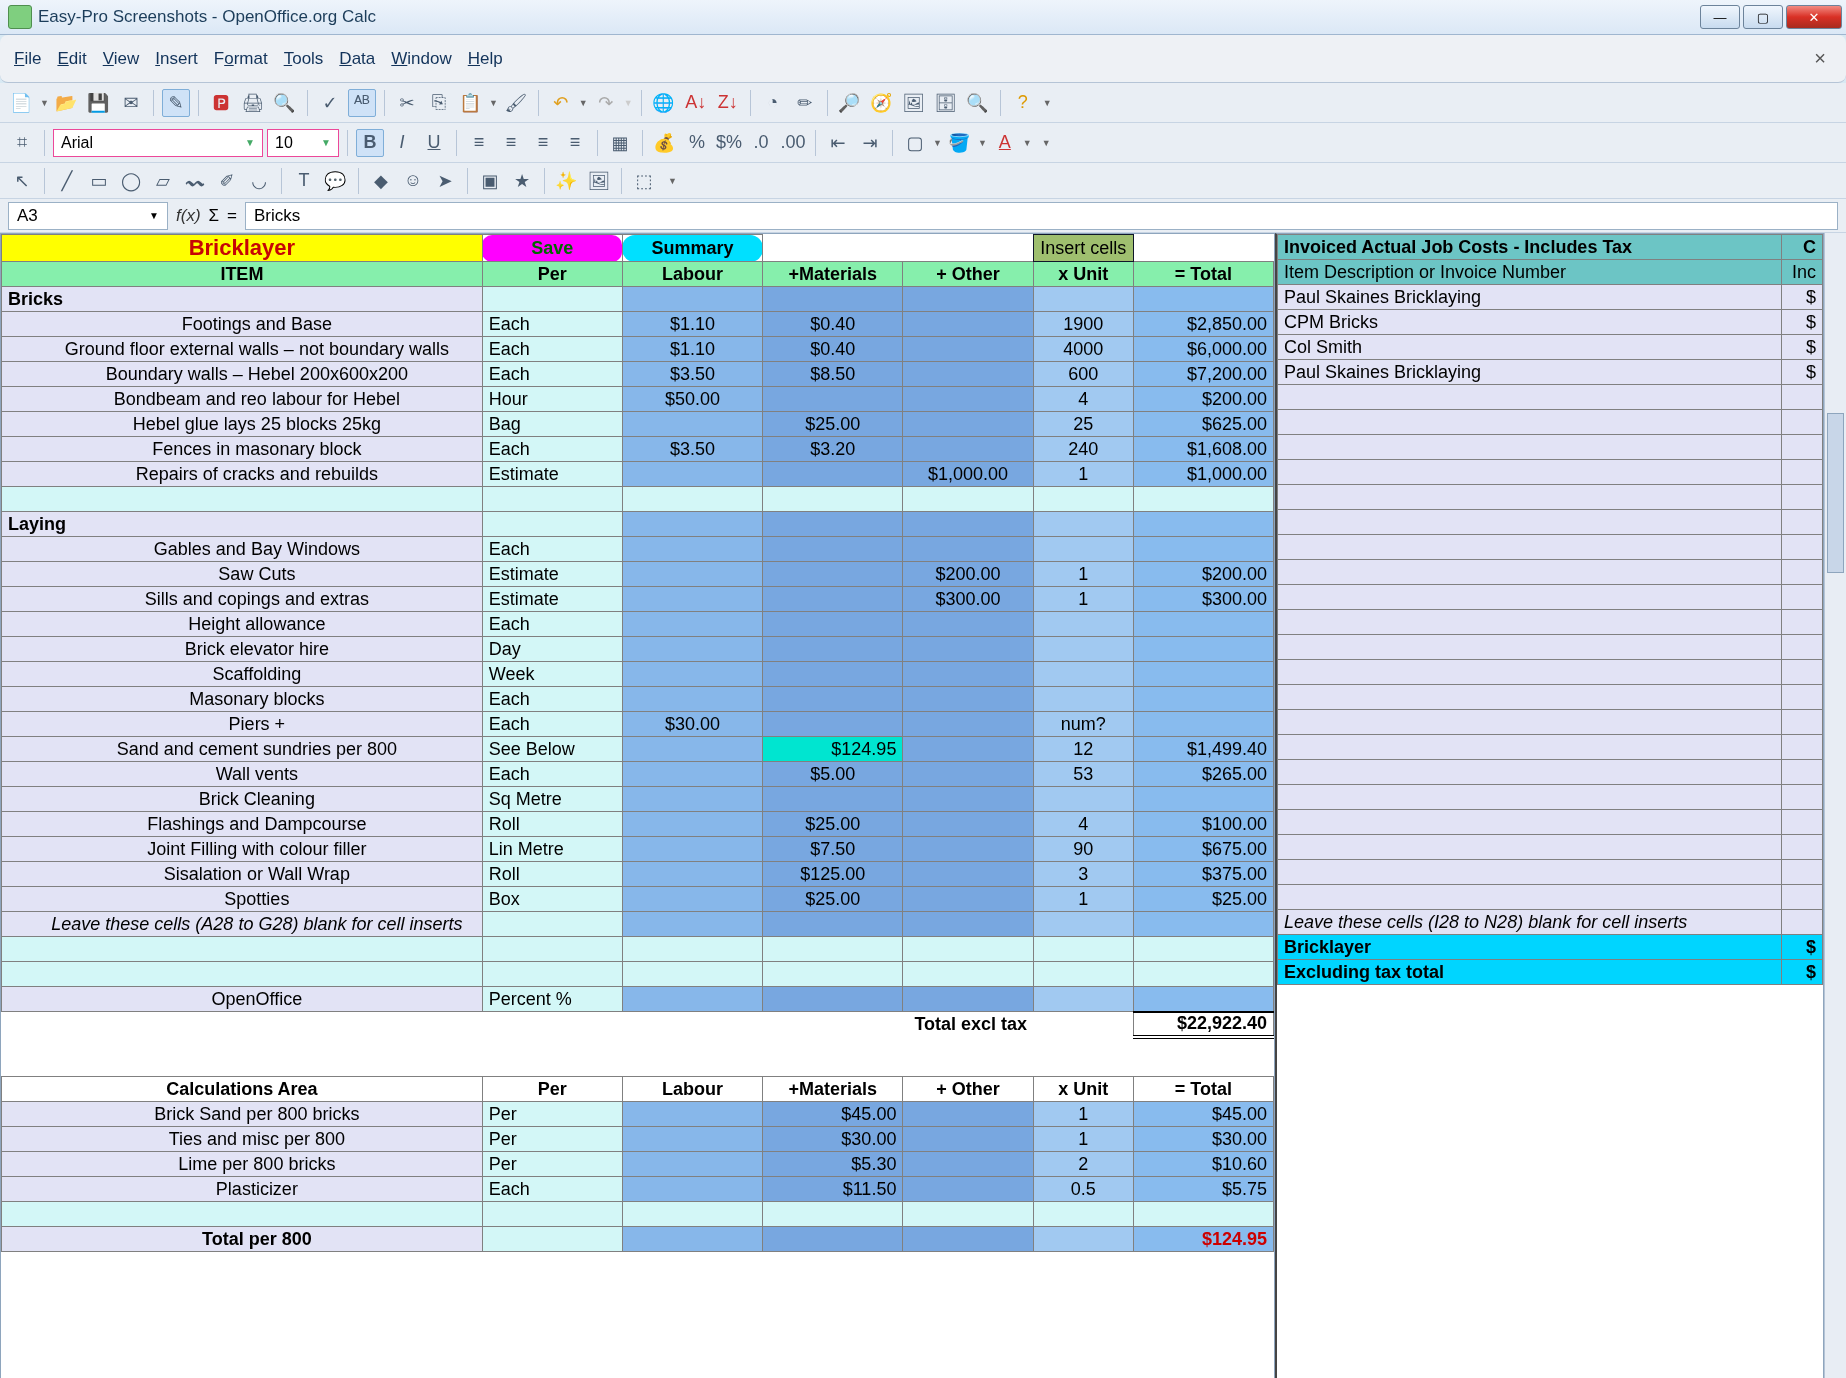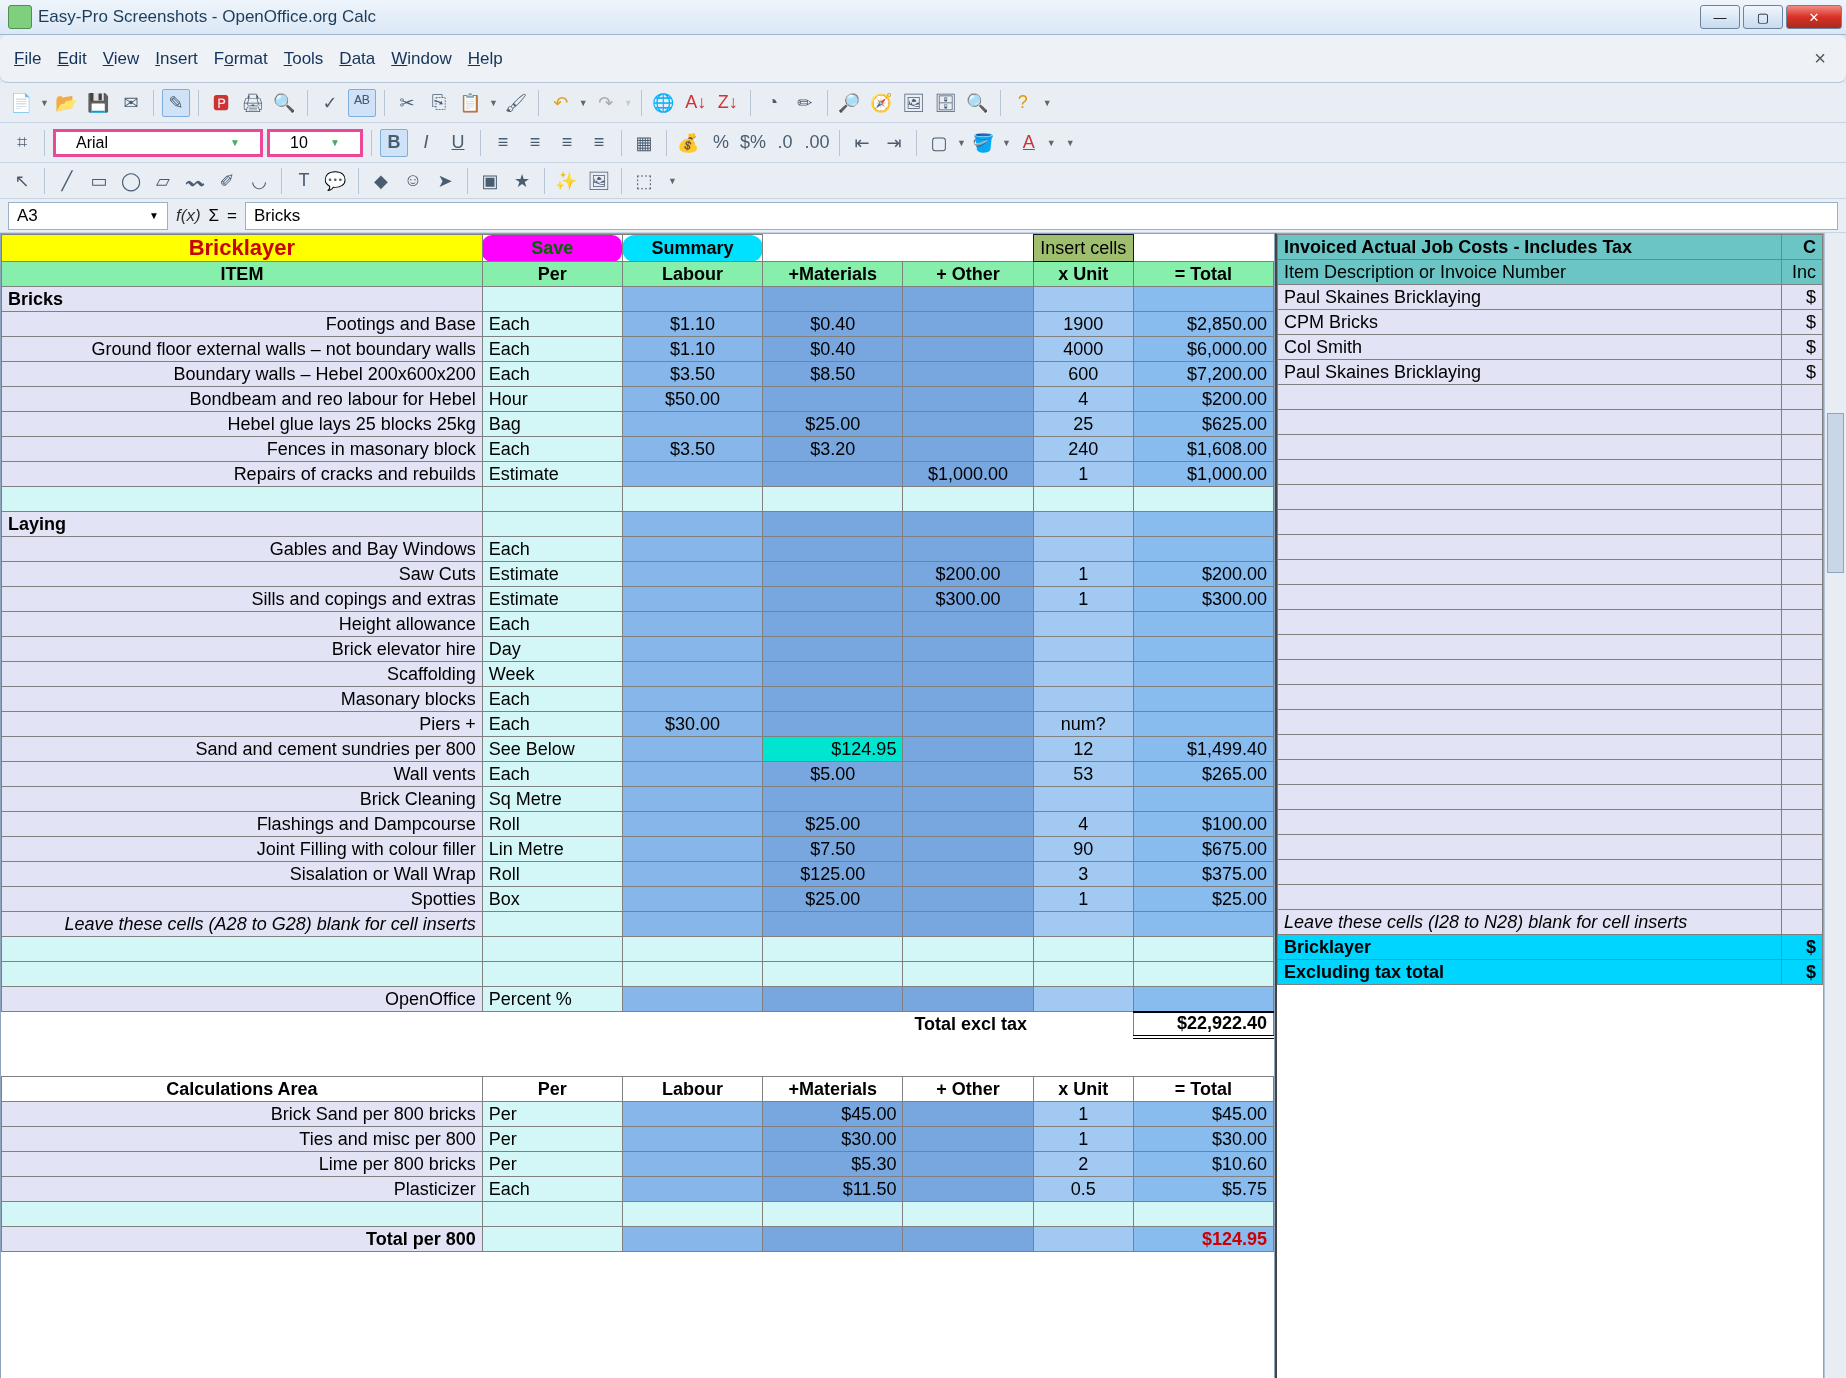--- a/index.html
+++ b/index.html
@@ -13,39 +13,39 @@
 .winbtn.close{background:linear-gradient(#f28b82,#d93025,#a82b1f);color:#fff;width:56px;}
 
 .menubar{height:48px;background:#eef1f5;border-bottom:1px solid #b5c4d6;display:flex;align-items:center;padding:0 14px;gap:16px;font-size:17px;color:#12335a;border-radius:8px;}
 .menubar .m{cursor:default;}
 .menubar .m u{text-decoration:underline;}
 .menubar .closex{margin-left:auto;color:#555;font-size:20px;padding-right:6px;}
 
 .toolbar{height:40px;background:#e9eef4;border-bottom:1px solid #c7d4e3;display:flex;align-items:center;padding:0 8px;gap:4px;}
 .tbtn{width:28px;height:28px;display:flex;align-items:center;justify-content:center;color:#4a5c70;font-size:18px;border:1px solid transparent;border-radius:2px;}
 .sep{width:1px;height:26px;background:#b7c5d7;margin:0 4px;}
-.combo{height:28px;border:3px solid #ec4899;background:#fff;display:flex;align-items:center;padding:0 20px;font-size:16px;min-width:60px;}
+.combo{height:28px;border:1px solid #ec4899;background:#fff;display:flex;align-items:center;padding:0 7px;font-size:16px;min-width:60px;}
 .combo .dd{margin-left:auto;font-size:10px;color:#4a6;}
 .bold{font-weight:bold;background:#cfe2f7;border:1px solid #7faed8;}
 
 .refbar{height:34px;background:#e9eef4;border-bottom:1px solid #c7d4e3;display:flex;align-items:center;padding:0 8px;gap:8px;font-size:17px;}
 .refbar .cellref{width:160px;height:28px;border:1px solid #9bb1c6;background:#fff;display:flex;align-items:center;padding:0 8px;}
 .refbar .cellref .dd{margin-left:auto;font-size:10px;}
 .refbar .fx{font-style:italic;color:#333;}
 .refbar .content{flex:1;height:28px;border:1px solid #9bb1c6;background:#fff;padding:0 8px;display:flex;align-items:center;}
 
 .sheet{position:relative;background:#fff;border:1px solid #8ea5bd;overflow:hidden;}
 table{border-collapse:collapse;font-family:Arial,sans-serif;font-size:18px;}
 td,th{border:1px solid #808080;height:25px;padding:0 6px;white-space:nowrap;overflow:hidden;}
 .yellow{background:#ffff00;color:#c60505;font-weight:bold;text-align:center;font-size:22px;}
 .magenta{background:#ff00ff;color:#060;font-weight:bold;text-align:center;}
 .cyan{background:#00e0ff;font-weight:bold;text-align:center;border-radius:13px;}
 .olive{background:#9fbf6f;font-weight:normal;text-align:center;border:1px solid #0f172a;}
 .colhdr{background:#86efac;text-align:center;font-weight:bold;}
-.item{background:#e2e3f5;text-align:right;padding-left:36px;}
+.item{background:#e2e3f5;text-align:center;padding-left:36px;}
 .section{background:#e2e3f5;font-weight:bold;}
 .per{background:#d3f7f7;}
 .labour{background:#87b7ea;text-align:center;}
 .materials{background:#78a7e0;text-align:center;}
 .other{background:#78a7e0;text-align:center;}
 .unit{background:#a1c9f1;text-align:center;}
 .total{background:#88bbee;text-align:right;}
 .spacer td{background:#d3f7f7;}
 .italic{font-style:italic;}
 .right{text-align:right;}
@@ -130,21 +130,21 @@
   <span style="font-size:9px;color:#666;margin-left:2px;">▼</span>
 </div>
 
 <div class="toolbar">
   <div class="tbtn">⌗</div>
   <div class="sep"></div>
   <div class="combo" style="width:210px;">
       <span>Arial</span>
       <span class="dd">▼</span>
     </div>
-  <div class="combo" style="width:96px;">
+  <div class="combo" style="width:72px;">
       <span>10</span>
       <span class="dd">▼</span>
     </div>
   <div class="sep"></div>
   <div class="tbtn bold">
       <b>B</b>
     </div>
   <div class="tbtn">
       <i>I</i>
     </div>

